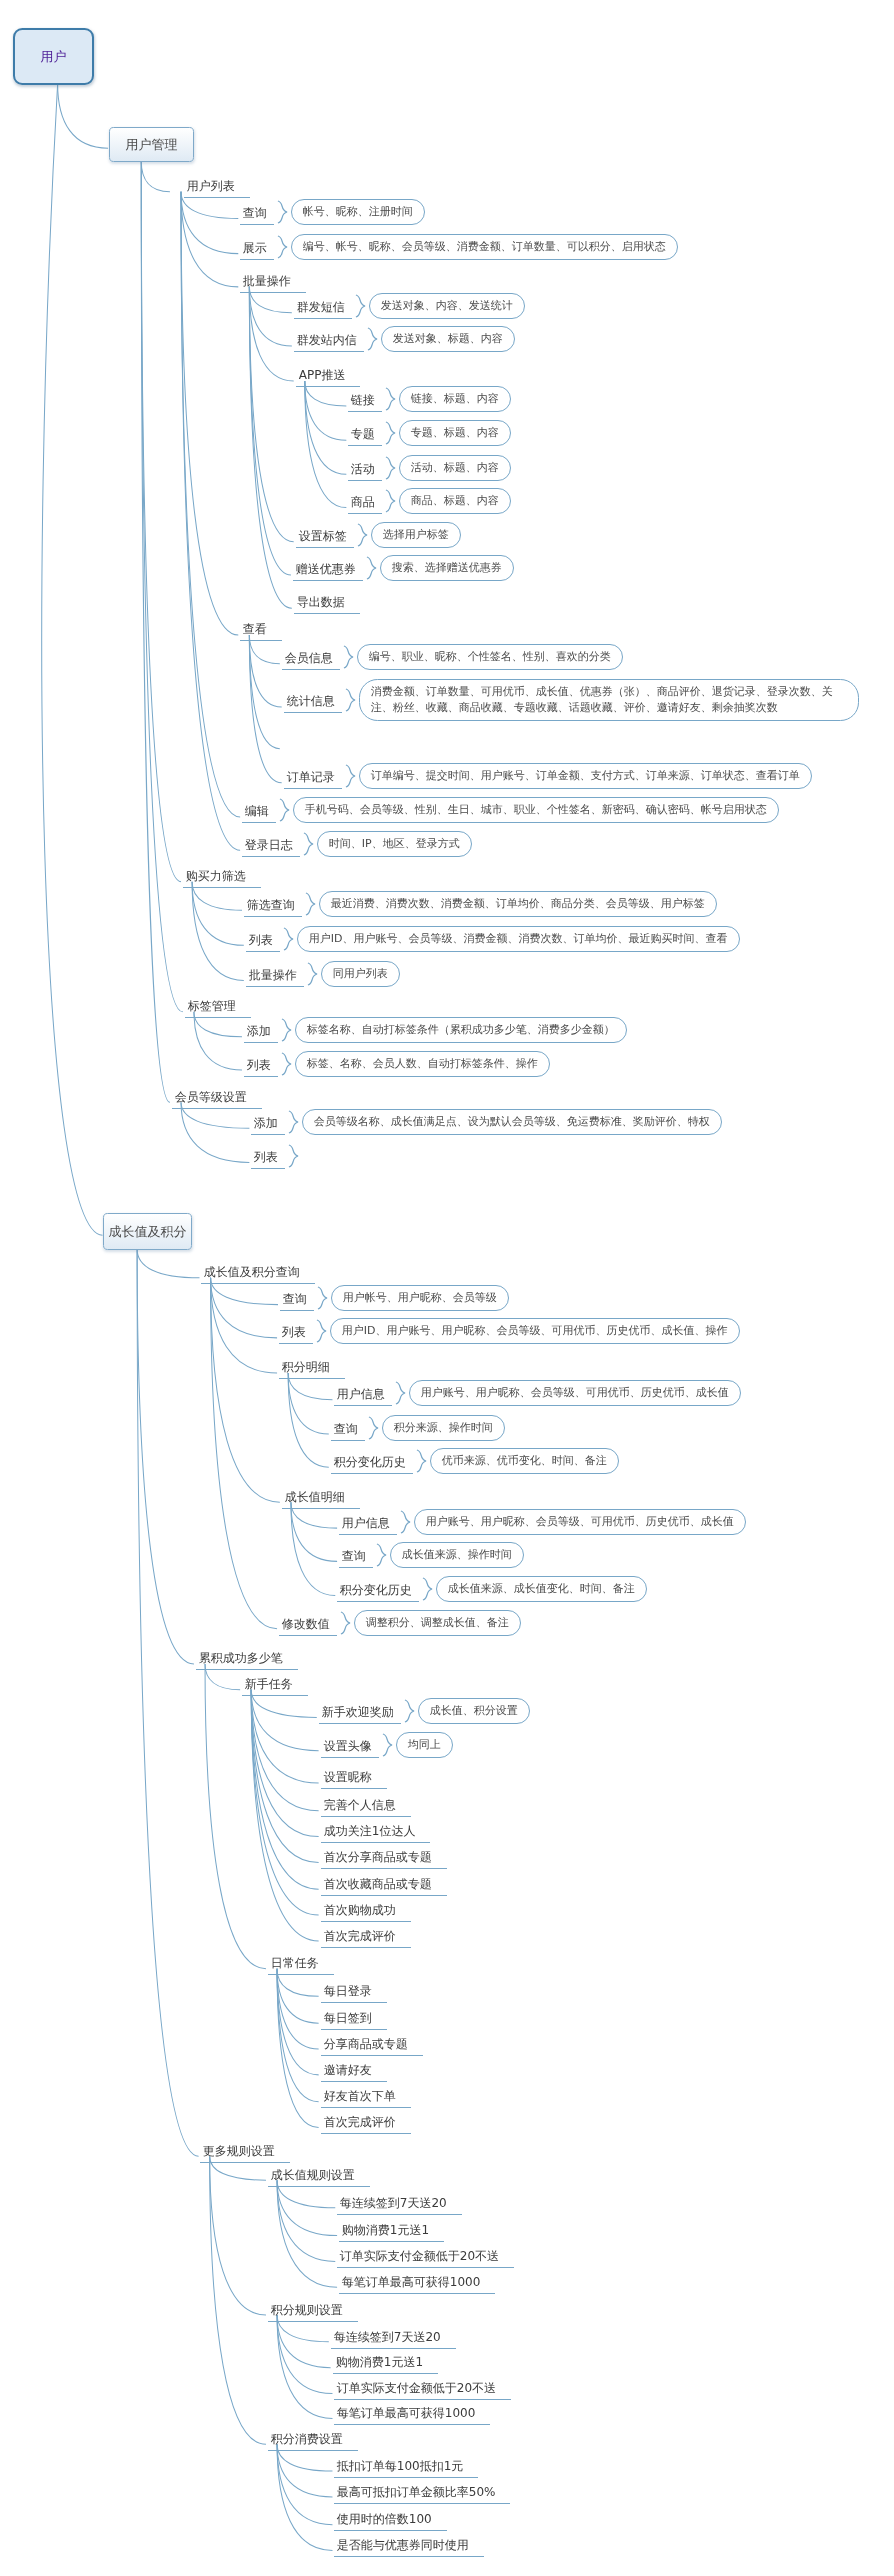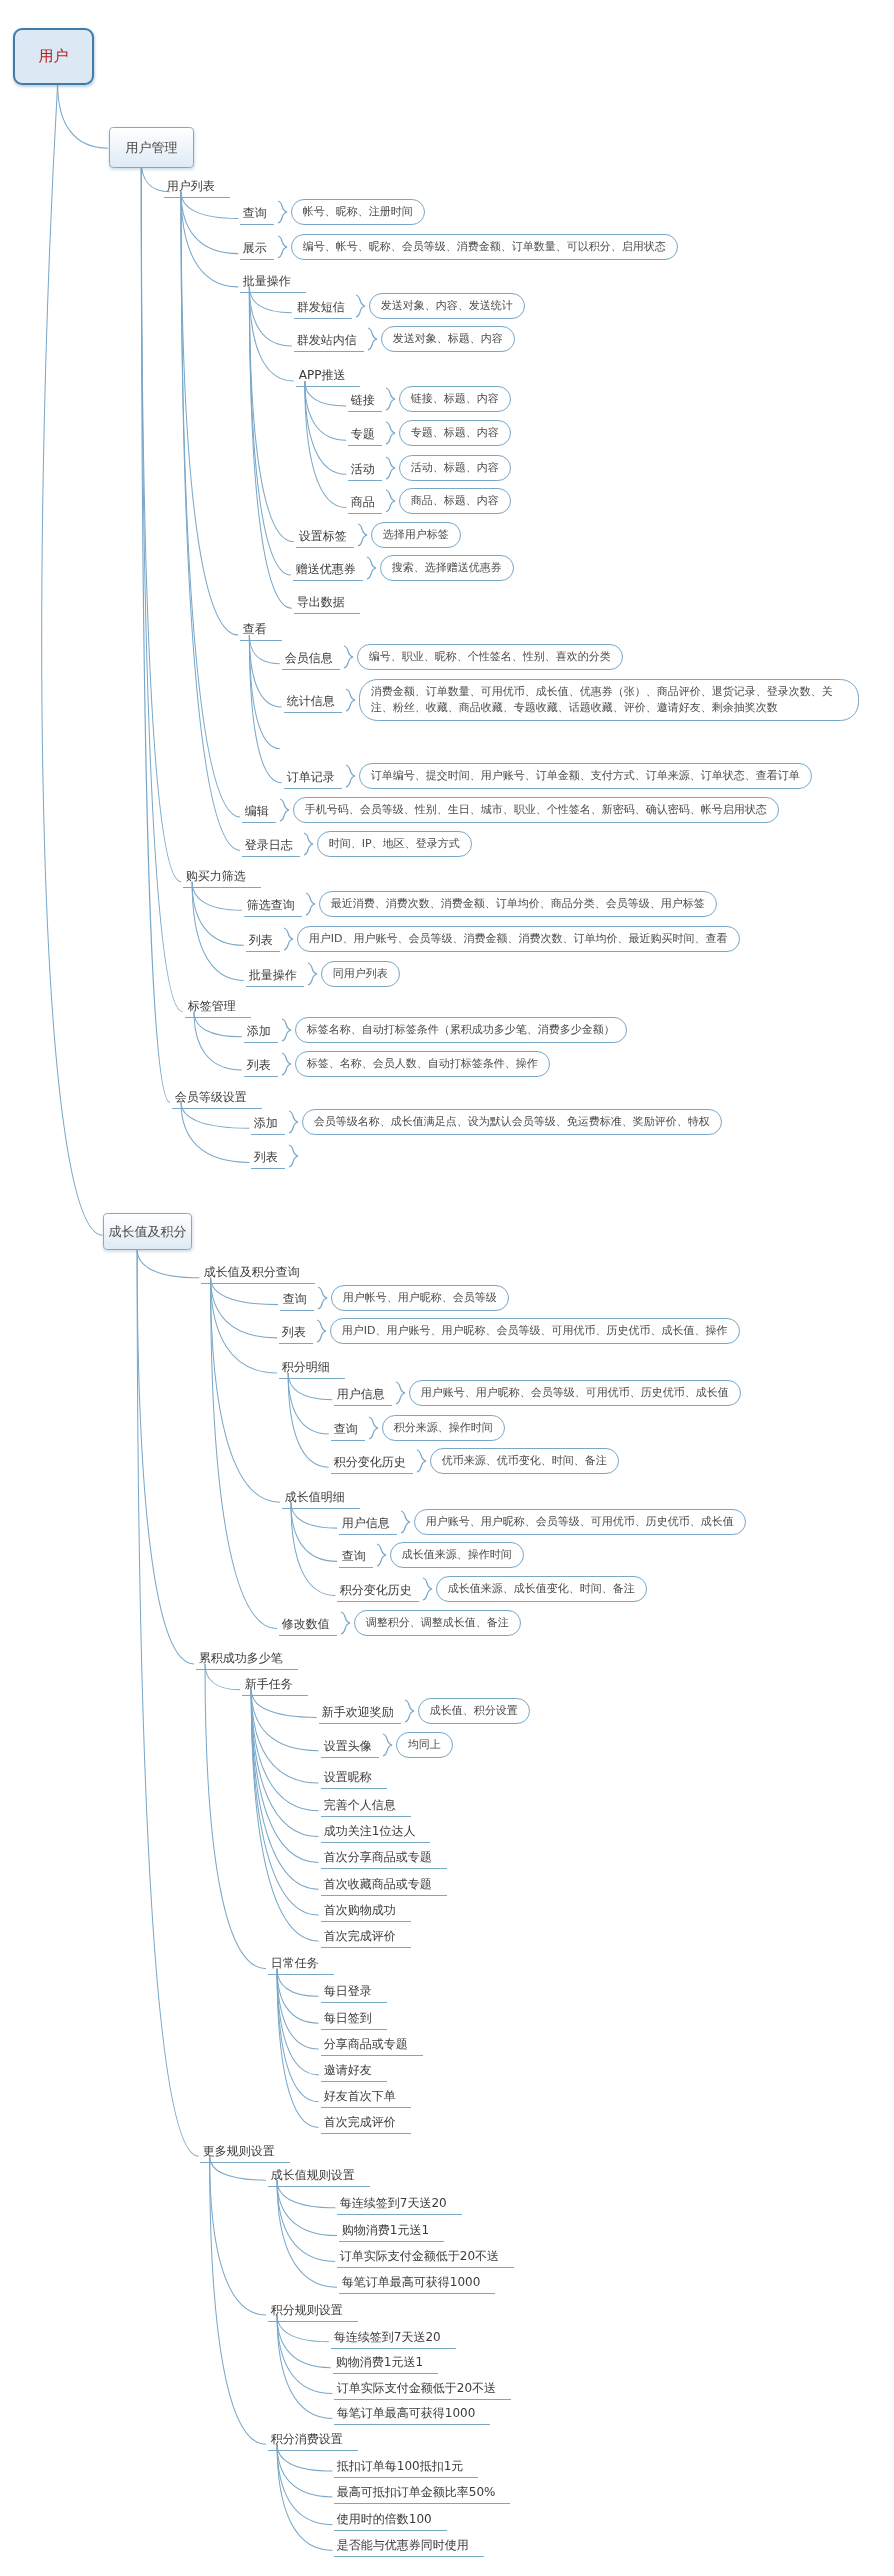--- a/index.html
+++ b/index.html
@@ -1,21 +1,21 @@
 <!DOCTYPE html>
 <html style="--line: #78a7c8; --label-text: #3a3a3a; --bubble-text: #4a4a4a; --root-fill: #dce9f5; --root-border: #3e7ca9; --box-border: #7fa9c9;font-size:15px"><head>
 <meta charset="utf-8">
 <style>
   html,body{margin:0;padding:0;background:#ffffff;}
   #stage{position:relative;width:894px;height:2576px;overflow:hidden;
          font-family:"DejaVu Sans","Liberation Sans",sans-serif;}
   #edges{position:absolute;left:0;top:0;}
   .node{position:absolute;box-sizing:border-box;}
   .root{border:2.8px solid var(--root-border);background:var(--root-fill);
-        border-radius:9.2px;color:#b91c1c;font-size:15px;
+        border-radius:9.2px;color:#4c1d95;font-size:13px;
         display:flex;align-items:center;justify-content:center;
         box-shadow:0.9px 1.8px 2.8px rgba(90,120,150,.35);}
   .box{border:0.9px solid var(--box-border);background:linear-gradient(#ffffff,#dfeaf4);
        border-radius:4.6px;color:#4a4a4a;font-size:13px;
        display:flex;align-items:center;justify-content:center;
        box-shadow:0.9px 1.8px 2.8px rgba(120,150,180,.3);}
   .mlabel span{display:inline-block;font-size:12px;color:var(--label-text);
        padding:0 15px 1.8px 2.8px;border-bottom:1.2px solid var(--line);white-space:nowrap;}
   .pair{display:flex;align-items:center;gap:2.8px;height:26px;}
   .ptext{display:inline-block;font-size:12px;color:var(--label-text);
@@ -109,24 +109,24 @@
       <path d="M 300 2506 C 300 2573.2 318 2618 360 2618" fill="none" stroke="#78a7c8" stroke-width="1.1"></path>
       <path d="M 227 2334 C 227 2521.2 245.3 2646 288 2646" fill="none" stroke="#78a7c8" stroke-width="1.1"></path>
       <path d="M 300 2646 C 300 2663.4 318 2675 360 2675" fill="none" stroke="#78a7c8" stroke-width="1.1"></path>
       <path d="M 300 2646 C 300 2680.2 318 2703 360 2703" fill="none" stroke="#78a7c8" stroke-width="1.1"></path>
       <path d="M 300 2646 C 300 2698.2 318 2733 360 2733" fill="none" stroke="#78a7c8" stroke-width="1.1"></path>
       <path d="M 300 2646 C 300 2715 318 2761 360 2761" fill="none" stroke="#78a7c8" stroke-width="1.1"></path>
     </svg>
 <div class="node root" style="left: 13px; top: 28px; width: 81px; height: 57px;">
       <span>用户</span>
     </div>
-    <div class="node box" style="left: 109px; top: 127px; width: 85px; height: 41px;">
+    <div class="node box" style="left: 109px; top: 127px; width: 85px; height: 35px;">
       <span>用户管理</span>
     </div>
-    <div class="node mlabel" style="left: 164px; top: 176px;"><span>用户列表</span></div>
+    <div class="node mlabel" style="left: 184px; top: 176px;"><span>用户列表</span></div>
     <div class="node pair" style="left: 240px; top: 199px;">
       <span class="ptext">查询</span>
       <svg width="11" height="24" viewBox="0 0 12 26" class="brk">
         <path d="M1 1 C8 3 3 11 11 13 C3 15 8 23 1 25"></path>
       </svg>
       <div class="bubble">帐号、昵称、注册时间</div>
     </div>
     <div class="node pair" style="left: 240px; top: 234px;">
       <span class="ptext">展示</span>
       <svg width="11" height="24" viewBox="0 0 12 26" class="brk">

